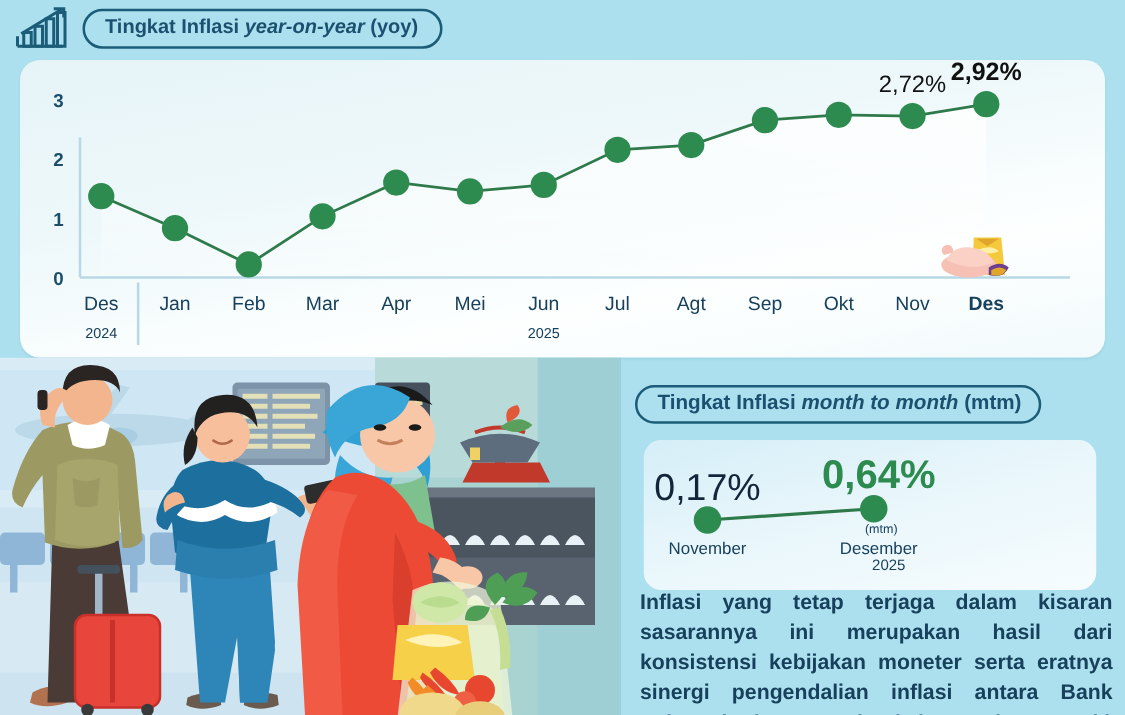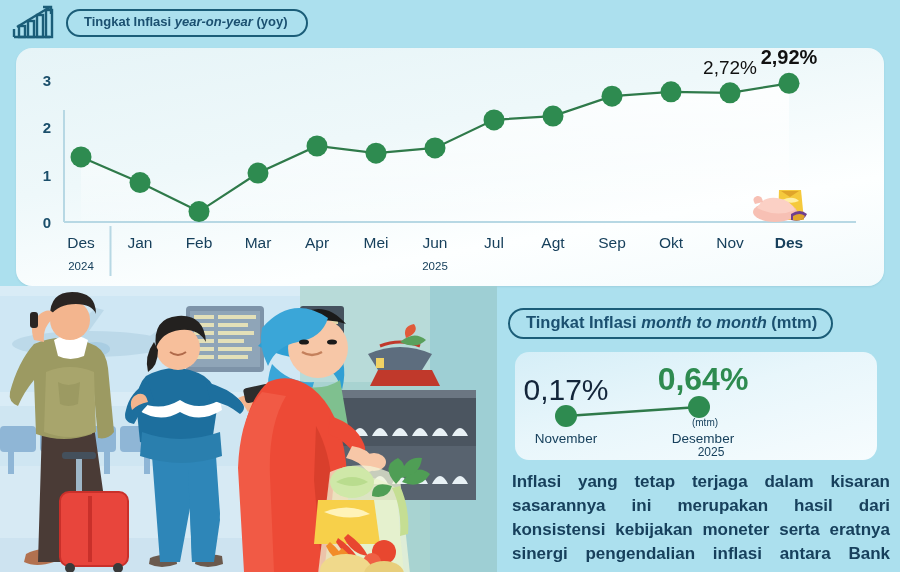--- a/index.html
+++ b/index.html
@@ -11,21 +11,21 @@
     color:#1b4f6b;
   }
   #root { position:absolute; inset:0; }
 
   
   .yoy-header { position:absolute; left:10px; top:4px; height:38px; display:flex; align-items:center; gap:8px; }
   .chart-icon { width:48px; height:36px; flex:none; }
   .pill {
     border:2.5px solid #1b5d78; border-radius:19px;
     padding:4px 18px 6px 16px; background:transparent;
-    font-size:13px; font-weight:700; color:#1b5070; white-space:nowrap;
+    font-size:16px; font-weight:700; color:#1b5070; white-space:nowrap;
     line-height:1.1;
   }
   .pill .ital { font-style:italic; }
 
   
   .yoy-card {
     position:absolute; left:16px; top:48px; width:868px; height:238px;
     border-radius:16px;
     background:linear-gradient(170deg,#e6f4f7 0%,#eef8fa 38%,#fdffff 72%,#f2fafc 100%);
     box-shadow:0 1px 2px rgba(30,80,100,.10);
@@ -44,21 +44,21 @@
   .illus { position:absolute; left:0; top:286px; width:497px; height:286px; overflow:hidden; }
 
   
   .mtm-header { position:absolute; left:508px; top:308px; width:376px; }
   .mtm-pill {
     border:2.5px solid #1b5d78; border-radius:17px;
     padding:3px 14px 5px 16px; font-size:16.5px; font-weight:700; color:#1b5070;
     display:inline-block; white-space:nowrap; line-height:1.15;
   }
   .mtm-card {
-    position:absolute; left:515px; top:352px; width:362px; height:108px;
+    position:absolute; left:515px; top:352px; width:362px; height:120px;
     border-radius:14px;
     background:linear-gradient(165deg,#d5eef7 0%,#e8f6fb 45%,#f6fcfe 100%);
   }
   .mtm-svg { position:absolute; left:0; top:0; }
   .mtm-big { font-family:"Liberation Sans", sans-serif; }
 
   .para {
     position:absolute; left:512px; top:470px; width:378px;
     font-size:17px; line-height:1.42; font-weight:700;
     color:#17405c; text-align:justify;

